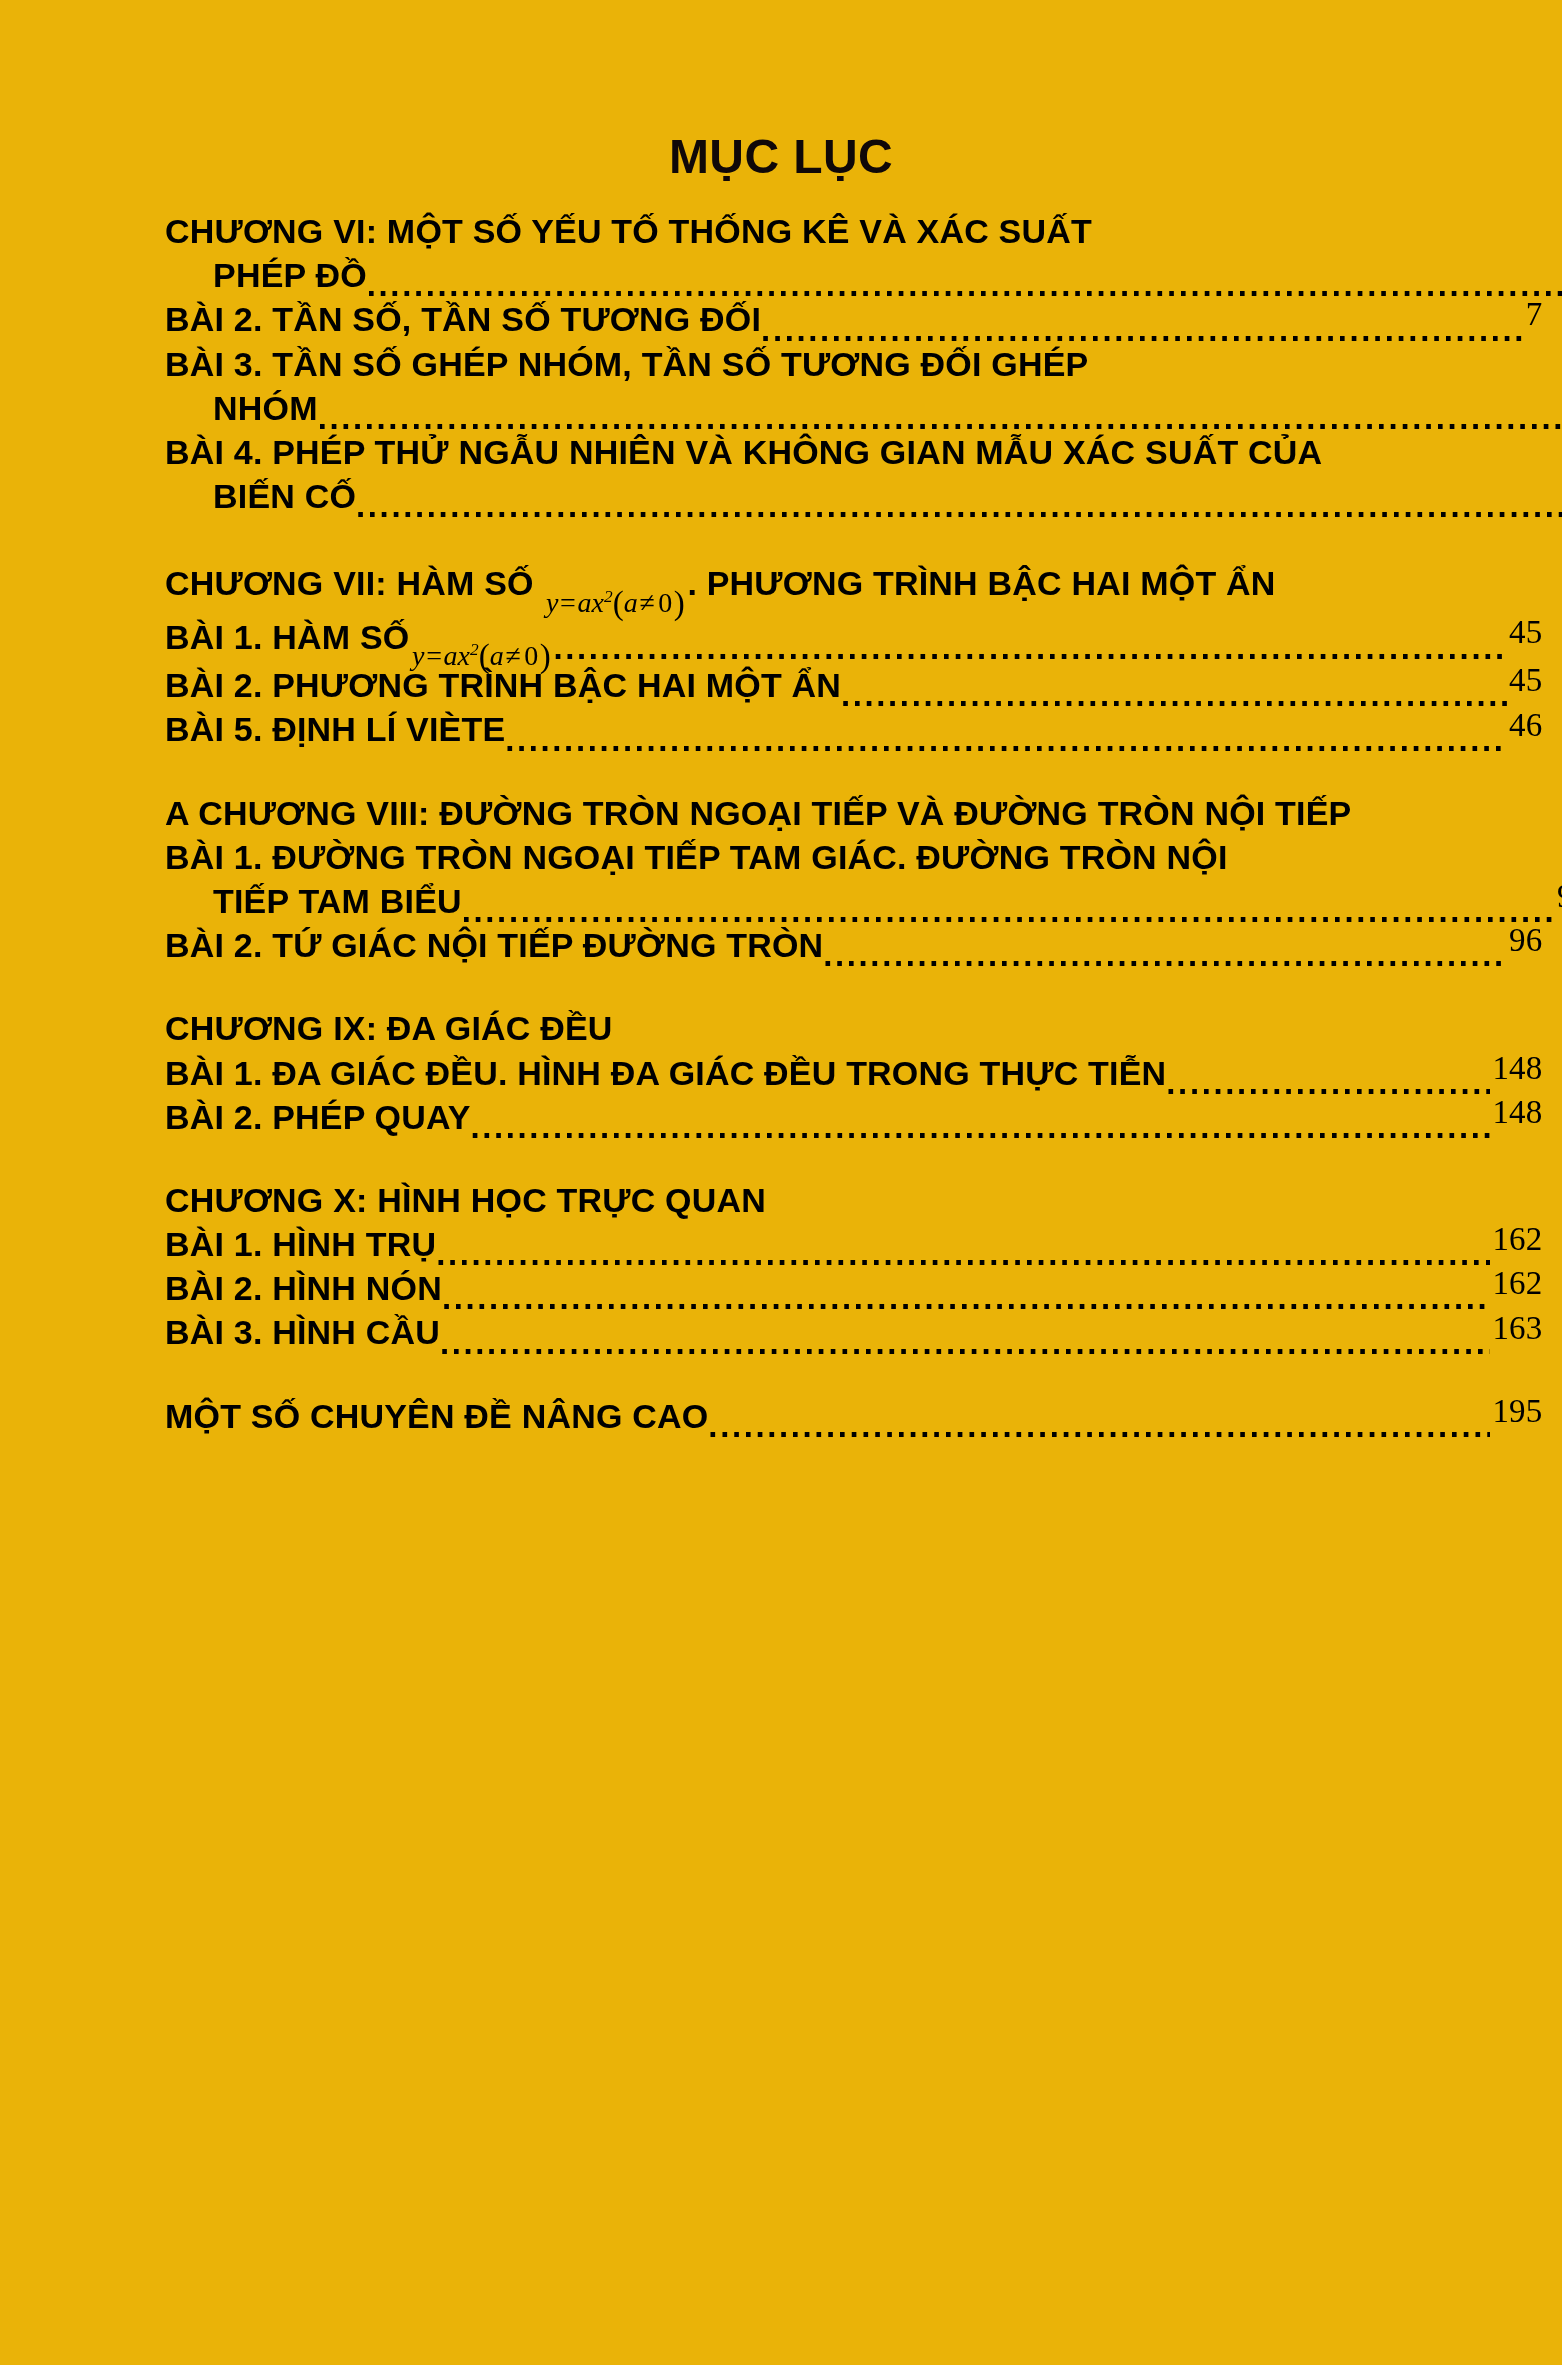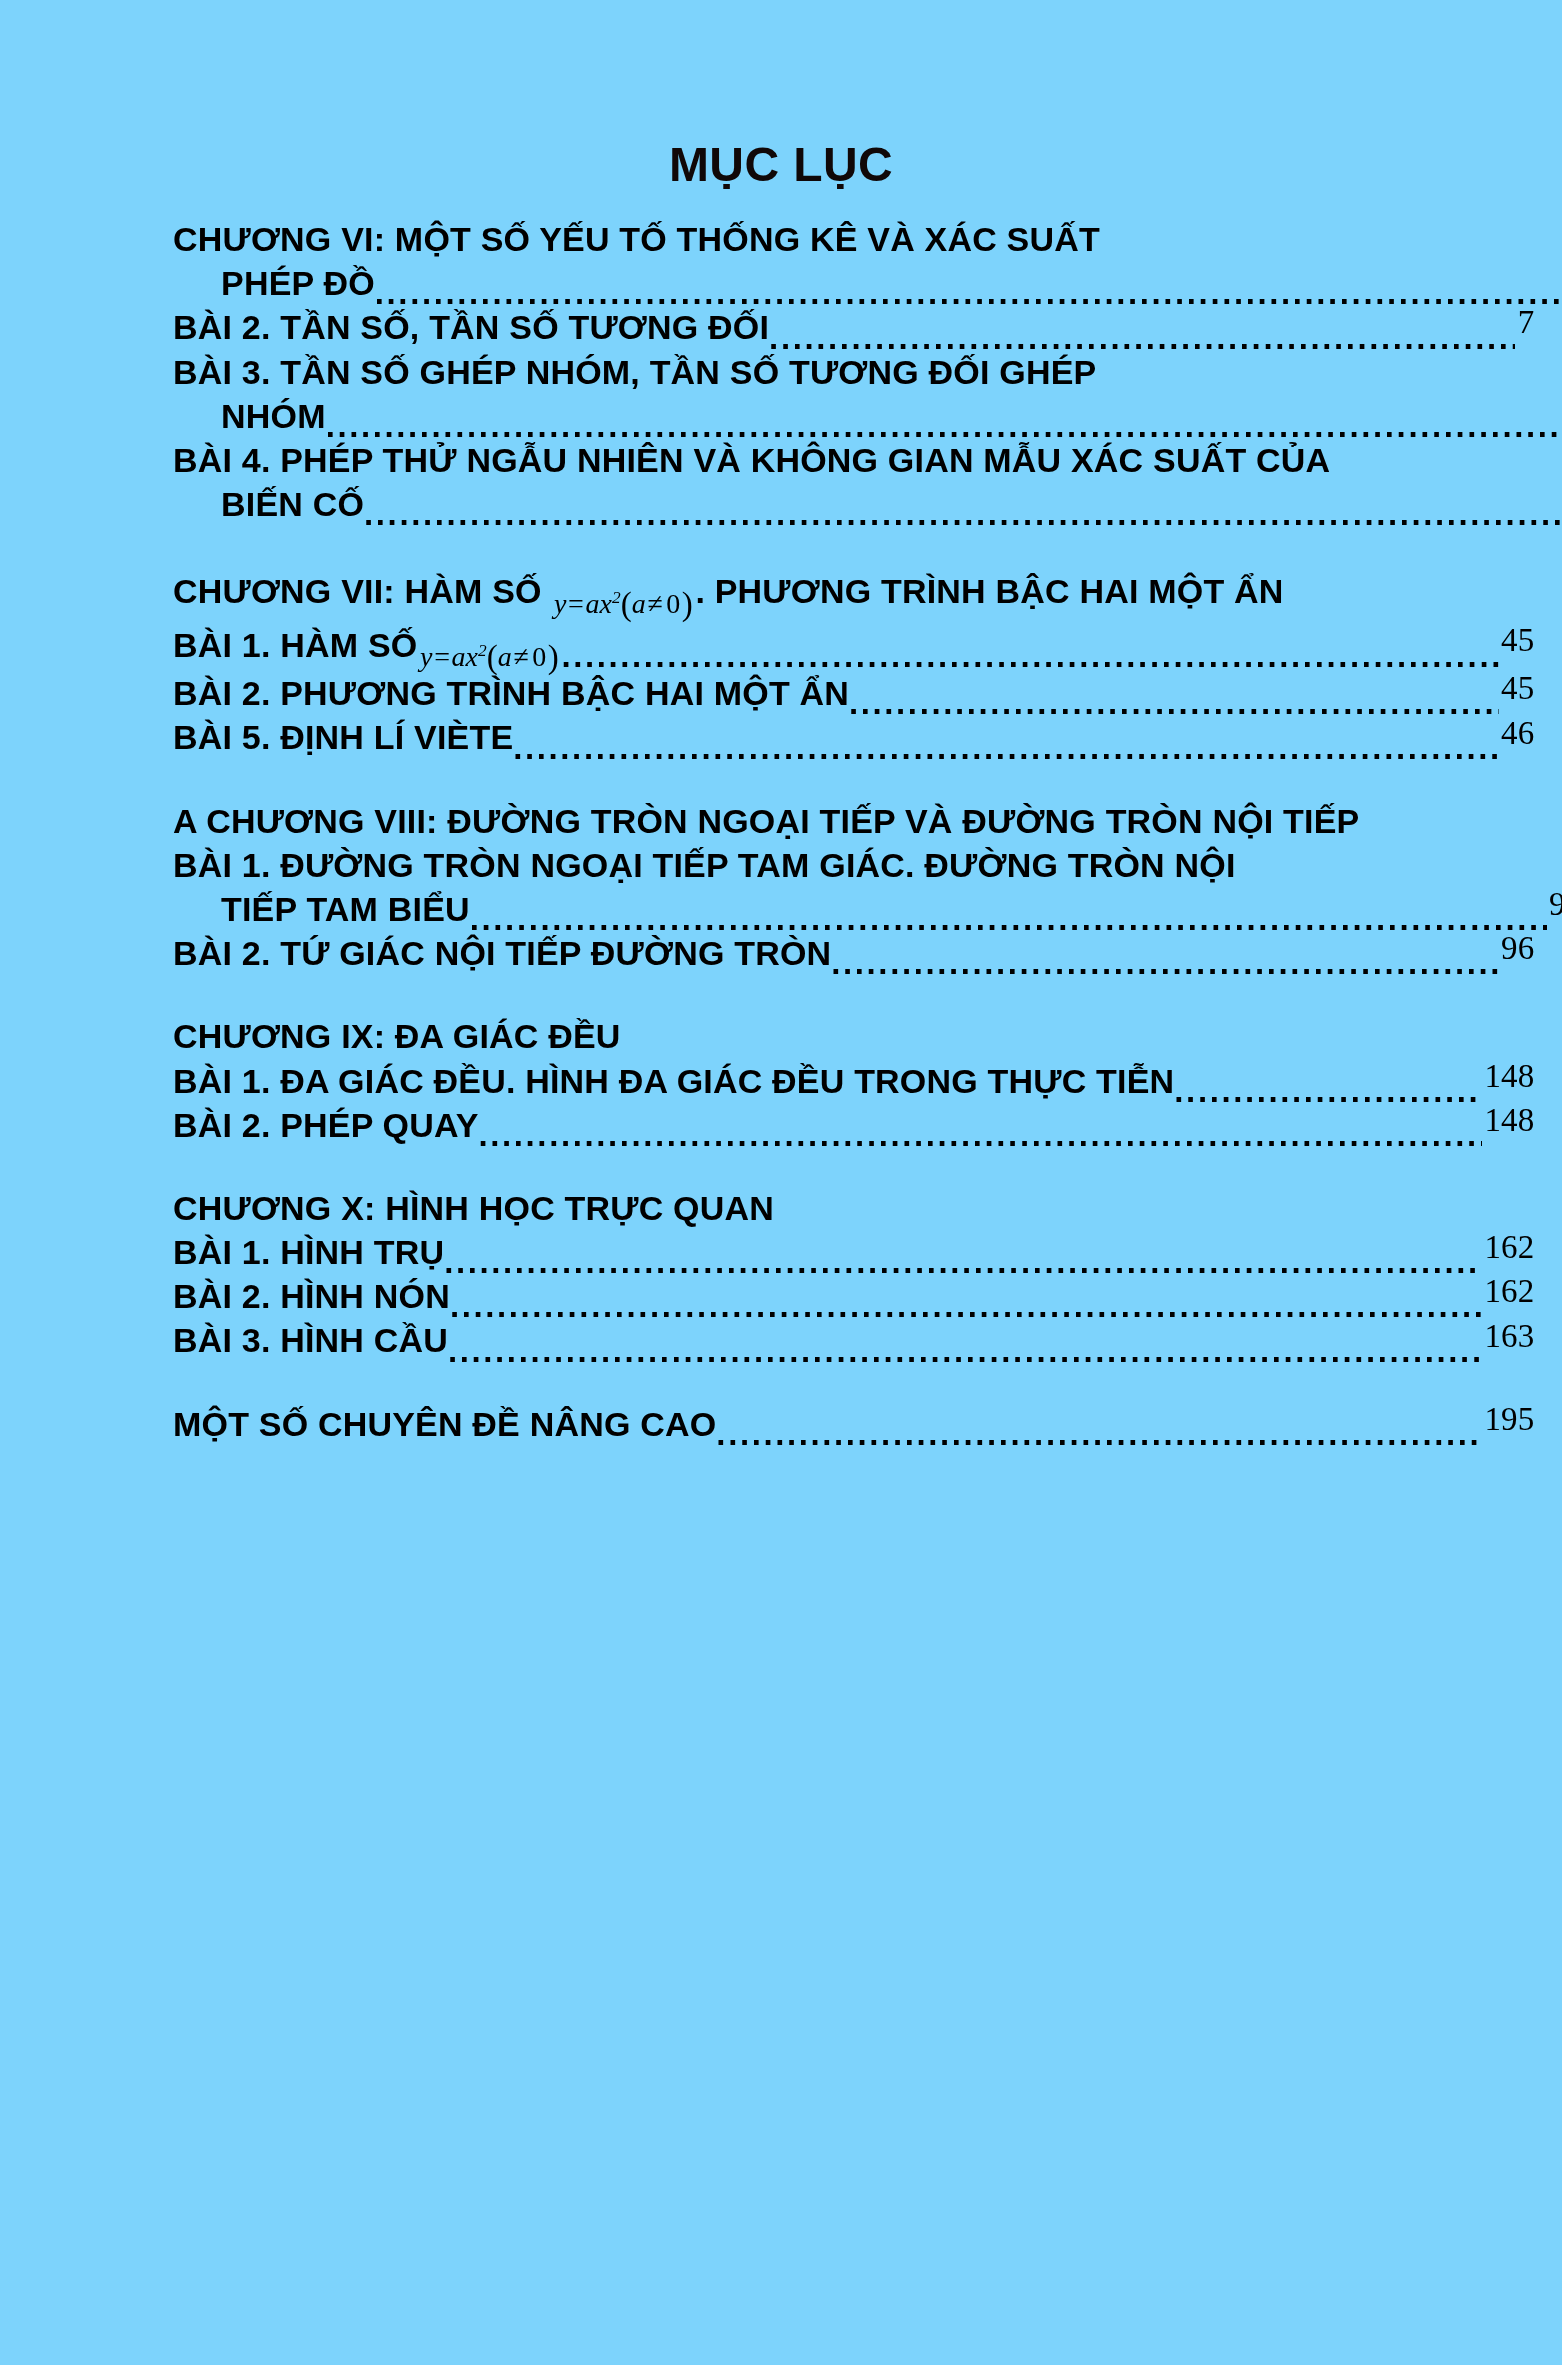--- a/index.html
+++ b/index.html
@@ -13,22 +13,22 @@
     font-family: "Liberation Sans", sans-serif;
     color: #000000;
     position: relative;
     overflow: hidden;
   }
 
   .page {
     width: 1562px;
     height: 2366px;
     position: relative;
-    background: #7dd3fc;
-    padding: 12px;
+    background: #eab308;
+    padding: 4px;
     box-sizing: border-box;
   }
 
   
   .toc-title {
     text-align: center;
     font-size: 48px;
     font-weight: 700;
     letter-spacing: 0.4px;
     padding-top: 129px;
@@ -114,21 +114,21 @@
 
   
   .math {
     font-family: "Liberation Serif", serif;
     font-style: italic;
     font-weight: 400;
     font-size: 28px;
     letter-spacing: 0;
     padding: 0 2.6px;
     position: relative;
-    top: 10px;
+    top: 17px;
   }
   .math .op {
     font-style: normal;
     padding: 0 1.7px;
   }
   .math sup {
     font-size: 0.62em;
     font-style: italic;
     vertical-align: super;
     line-height: 0;

